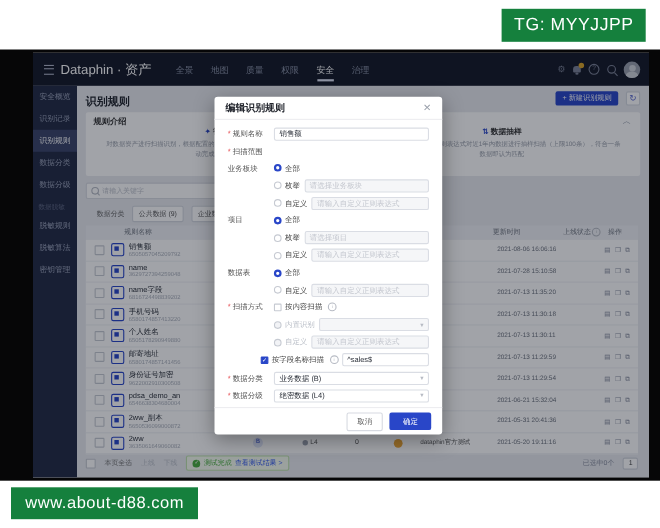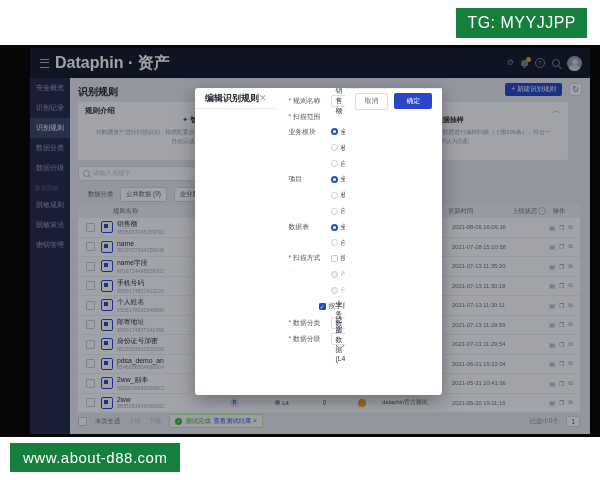--- a/index.html
+++ b/index.html
@@ -8,21 +8,21 @@
   .box-label{position:absolute;background:#15803d;color:#fff;letter-spacing:.5px}
   #tg-box{top:8px;right:13px;font-size:16px;padding:6px 11px}
   #site-box{left:10px;top:443px;font-size:15px;padding:6px 13px}
   #frame{position:absolute;left:0;top:45px;width:600px;height:392px;background:#060607}
   #app{position:absolute;left:30px;top:3px;width:560px;height:386px;background:#e8eaef;overflow:hidden}
 
   
   #app-header{position:absolute;left:0;top:0;right:0;height:30px;background:#141927;display:flex;align-items:center;padding:0 8px;box-sizing:border-box}
   .menu-icon{width:9px;height:7px;border-top:1px solid #aeb4c6;border-bottom:1px solid #aeb4c6;position:relative;margin:0 6px 0 2px}
   .menu-icon::after{content:"";position:absolute;left:0;top:2px;width:9px;height:1px;background:#aeb4c6}
-  .logo{color:#fff;font-size:16px;font-weight:bold;white-space:nowrap;margin-right:22px}
+  .logo{color:#fff;font-size:12px;font-weight:normal;white-space:nowrap;margin-right:22px}
   .nav{display:flex;gap:16px}
   .nav-item{color:#8b93a8;font-size:8px;position:relative;cursor:pointer;padding:4px 0}
   .nav-item.active{color:#fff}
   .nav-item.active::after{content:"";position:absolute;left:50%;transform:translateX(-50%);bottom:-1px;width:15px;height:2px;background:#dfe4f5}
   .hdr-right{margin-left:auto;display:flex;align-items:center;gap:7px}
   .hicon{color:#7b8296;font-size:8px;line-height:8px;position:relative}
   .gear::after{content:"\2699"}
   .qmark{width:8px;height:8px;border:1px solid #7b8296;border-radius:50%;font-size:6px;text-align:center;line-height:8px}
   .bell{width:7px;height:6px;background:#7b8296;border-radius:3px 3px 1px 1px;position:relative}
   .bell::after{content:"";position:absolute;left:2px;bottom:-2px;width:3px;height:2px;background:#7b8296;border-radius:50%}
@@ -39,21 +39,21 @@
   .side-item.active{background:#3a4469;color:#fff}
   .side-group{font-size:6px;color:#5d6580;padding:6px 0 2px 5px}
 
   
   #content{position:absolute;left:40px;top:30px;right:0;bottom:0}
   #page-title{position:absolute;left:8px;top:7px;font-size:10px;font-weight:bold;color:#20242c}
   #new-rule-btn{position:absolute;right:28px;top:5px;height:13px;background:#2946c8;color:#fff;font-size:6.5px;display:flex;align-items:center;padding:0 6px;border-radius:2px;cursor:pointer}
   #refresh-btn{position:absolute;right:8px;top:5px;width:13px;height:13px;background:#fff;border:1px solid #d4d8e0;border-radius:2px;color:#5b6bd0;font-size:8px;line-height:12px;text-align:center;box-sizing:border-box;cursor:pointer}
   #refresh-btn::after{content:"\21BB"}
 
-  #intro-card{position:absolute;left:8px;right:22px;top:24px;height:58px;background:#fff;border-radius:2px}
+  #intro-card{position:absolute;left:8px;right:8px;top:24px;height:58px;background:#fff;border-radius:2px}
   #intro-title{position:absolute;left:7px;top:4px;font-size:7.5px;font-weight:bold;color:#333}
   #intro-collapse{position:absolute;right:8px;top:3px;color:#98a0ad;font-size:8px;cursor:pointer}
   .intro-cols{position:absolute;left:0;right:0;top:13px;bottom:4px;display:flex}
   .intro-col{flex:1;text-align:center;padding:0 16px}
   .intro-col + .intro-col{border-left:1px solid #eef0f4}
   .intro-head{font-size:7px;font-weight:bold;color:#333;margin-bottom:3px}
   .intro-ic{color:#2946c8;font-size:7px;margin-right:2px}
   .intro-desc{font-size:5.8px;color:#9aa0ab;line-height:1.55}
 
   #search-box{position:absolute;left:8px;top:88px;width:150px;height:15px;background:#fff;border:1px solid #d8dbe2;border-radius:2px;box-sizing:border-box;display:flex;align-items:center;gap:3px;padding:0 4px;cursor:text}
@@ -107,21 +107,21 @@
   #test-pill{display:flex;align-items:center;gap:3px;border:1px solid #bfe3ad;background:#f5fcef;border-radius:2px;padding:1.5px 5px}
   .check-sq{width:7px;height:7px;border-radius:50%;background:#49ad3f;color:#fff;font-size:5px;line-height:7px;text-align:center}
   .check-sq::after{content:"\2713"}
   #test-done{color:#49ad3f}
   #view-results{color:#2f54eb;cursor:pointer}
   #selected-count{margin-left:auto;color:#8a90a0}
   #page-box{border:1px solid #d0d4dc;background:#fff;border-radius:2px;padding:1px 4px;font-size:6.3px;color:#444;cursor:pointer}
 
   
   #dim{position:absolute;inset:0;background:rgba(8,12,26,.38);z-index:40}
-  #modal{position:absolute;left:165px;top:40px;width:247px;height:307px;background:#fff;border-radius:3px;z-index:50;box-shadow:0 5px 18px rgba(0,0,0,.35);display:flex;flex-direction:row;box-sizing:border-box}
+  #modal{position:absolute;left:165px;top:40px;width:207px;height:307px;background:#fff;border-radius:3px;z-index:50;box-shadow:0 5px 18px rgba(0,0,0,.35);display:flex;flex-direction:column;box-sizing:border-box}
   #modal-header{height:20px;border-bottom:1px solid #ededf0;display:flex;align-items:center;padding:0 10px;flex:none}
   #modal-title{font-size:9px;font-weight:bold;color:#23262e}
   #modal-close{margin-left:auto;color:#9aa0ab;font-size:9px;cursor:pointer}
   #modal-body{flex:1;padding:7px 12px 0;overflow:hidden}
   .m-row{display:flex;align-items:center;margin-bottom:4.2px;min-height:11px}
   .m-lbl{flex:none;width:42px;font-size:6.8px;color:#555}
   .req::before{content:"* ";color:#e5484d}
   .m-sp{flex:none;width:42px}
   .rd{flex:none;width:7px;height:7px;border:1px solid #c6cad2;border-radius:50%;background:#fff;margin-right:3px;box-sizing:border-box;cursor:pointer}
   .rd.sel{border:2.2px solid #2946c8}
@@ -144,20 +144,28 @@
 <body>
 
 <div class="box-label" id="tg-box">TG: MYYJJPP</div>
 
 <div id="frame">
   <div id="app">
 
     <div id="app-header">
       <span class="menu-icon"></span>
       <span class="logo">Dataphin · 资产</span>
+      <div class="nav">
+        <span class="nav-item">全景</span>
+        <span class="nav-item">地图</span>
+        <span class="nav-item">质量</span>
+        <span class="nav-item">权限</span>
+        <span class="nav-item active">安全</span>
+        <span class="nav-item">治理</span>
+      </div>
       <div class="hdr-right">
         <span class="hicon gear"></span>
         <span class="bell">
             <span class="dot"></span>
           </span>
         <span class="hicon qmark">?</span>
         <span class="mag"></span>
         <span class="avatar"></span>
       </div>
     </div>

